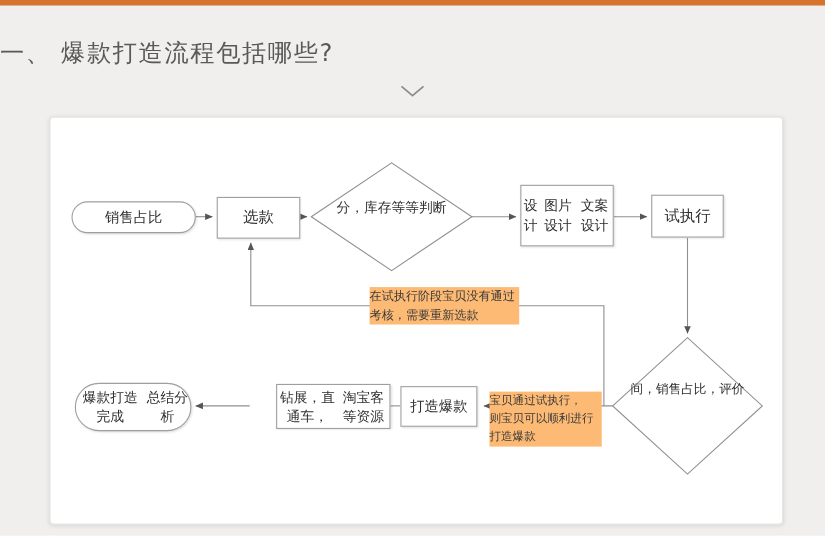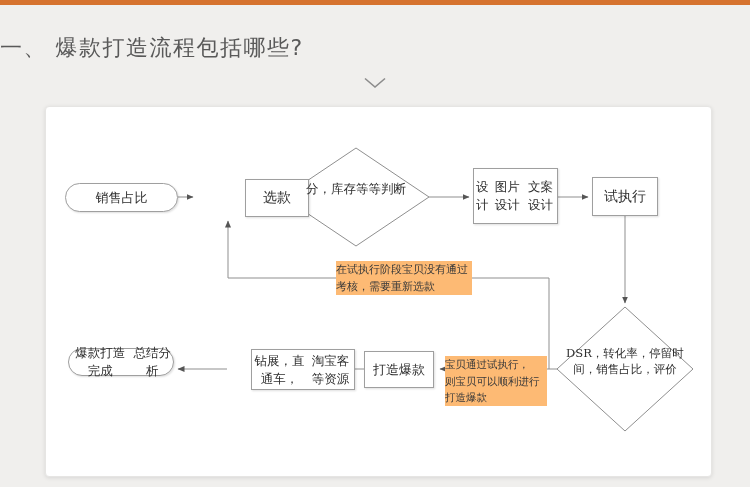--- a/index.html
+++ b/index.html
@@ -46,26 +46,26 @@
   .dlabel{
     position:absolute;z-index:3;text-align:center;color:var(--text);
     font-family:"DejaVu Serif", serif;pointer-events:none;
   }
   .elabel{
     position:absolute;z-index:3;background:#fdba74;color:#3a3a3a;
     font-family:"DejaVu Serif", serif;
   }
   
   .n-start{left:65px;top:183px;width:113px;height:29px;font-size:13px;}
-  .n-select{left:197px;top:179px;width:64px;height:38px;font-size:14px;margin-left:48px;}
+  .n-select{left:197px;top:179px;width:76px;height:38px;font-size:14px;}
   .n-design{left:473px;top:168px;width:85px;height:56px;font-size:12.5px;line-height:18px;}
   .n-trial{left:592px;top:177px;width:66px;height:39px;font-size:14px;}
   .n-build{left:364px;top:351px;width:70px;height:37px;font-size:13px;}
   .n-resources{left:227px;top:349px;width:104px;height:41px;font-size:12.5px;line-height:18px;margin-left:24px;}
-  .n-finish{left:68px;top:348px;width:106px;height:28px;border-radius:22px;font-size:12.5px;line-height:18px;}
+  .n-finish{left:68px;top:348px;width:106px;height:44px;border-radius:22px;font-size:12.5px;line-height:18px;}
   .t-judge1{left:286px;top:180px;width:140px;font-size:12.5px;line-height:17px;}
   .t-judge2{left:551px;top:345px;width:148px;font-size:11.5px;line-height:16px;}
   .t-reject{left:336px;top:261px;width:136px;font-size:11px;line-height:17px;}
   .t-pass{left:445px;top:356px;width:102px;font-size:10.5px;line-height:16.5px;}
 </style>
 </head>
 <body>
 
 <div class="accent-bar"></div>
 
@@ -112,21 +112,20 @@
   <div>设计</div>
   <div>图片设计</div>
   <div>文案设计</div>
 </div>
 
 <div class="node n-trial">
   <span>试执行</span>
 </div>
 
 <div class="dlabel t-judge2">
-  <div>DSR，转化率，停留时</div>
   <div>间，销售占比，评价</div>
 </div>
 
 <div class="node n-build">
   <span>打造爆款</span>
 </div>
 
 <div class="node n-resources">
   <div>钻展，直通车，</div>
   <div>淘宝客等资源</div>

